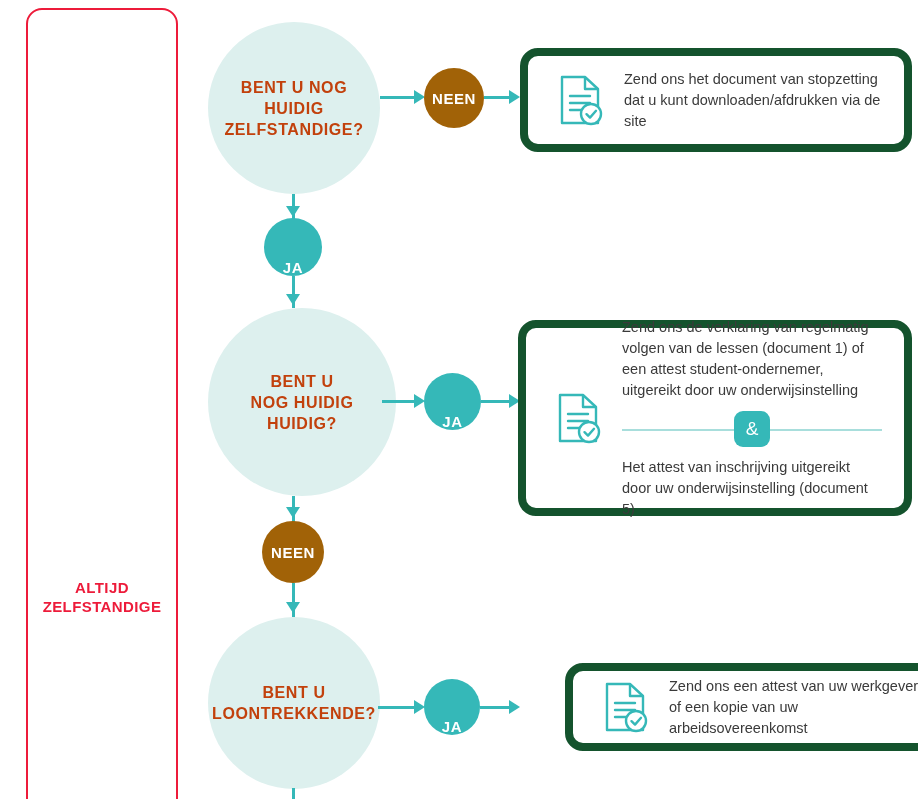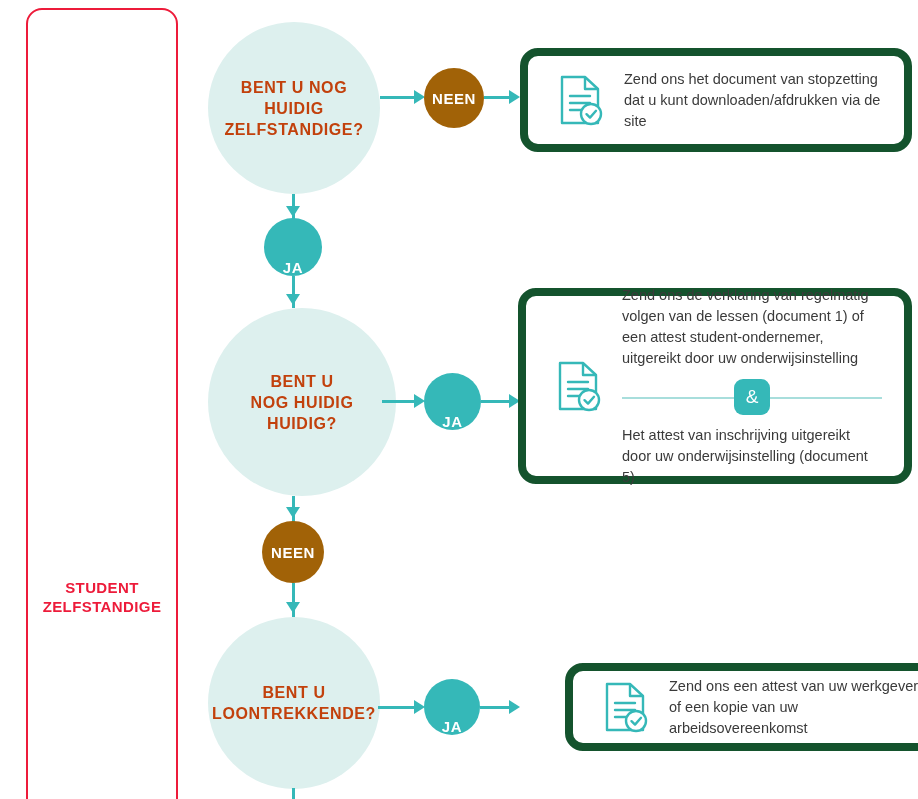--- a/index.html
+++ b/index.html
@@ -156,21 +156,21 @@
     justify-content: center;
   }
 </style>
 </head>
 <body>
 
 <div id="canvas">
 
   <div class="period-frame"></div>
   <div class="period-label">
-    <div>STUDENT</div>
+    <div>ALTIJD</div>
     <div>ZELFSTANDIGE</div>
   </div>
 
   <div class="decision" style="left:208px; top:22px; width:172px; height:172px;">
     <div>
       <span>BENT U NOG</span>
       <span>HUIDIG</span>
       <span>ZELFSTANDIGE?</span>
     </div>
   </div>
@@ -233,21 +233,21 @@
   <div class="conn conn-v" style="left:292px; top:496px; height:26px;"></div>
   <div class="arrowhead arrow-down" style="left:286px; top:507px;"></div>
 
   <div class="badge badge-neen" style="left:262px; top:521px; width:62px; height:62px;">
     <span>NEEN</span>
   </div>
 
   <div class="conn conn-v" style="left:292px; top:583px; height:34px;"></div>
   <div class="arrowhead arrow-down" style="left:286px; top:602px;"></div>
 
-  <div class="infobox" style="left:518px; top:288px; width:394px; height:196px;">
+  <div class="infobox" style="left:518px; top:320px; width:394px; height:196px;">
     <div class="infobox-icon">
       <svg width="46" height="52" viewBox="0 0 46 52" fill="none">
         <path d="M4 3 H27 L40 15 V49 H4 Z" stroke="#35B8B8" stroke-width="2.4" stroke-linejoin="round" fill="#ffffff"></path>
         <path d="M27 3 V15 H40" stroke="#35B8B8" stroke-width="2.4" stroke-linejoin="round"></path>
         <line x1="12" y1="22" x2="32" y2="22" stroke="#35B8B8" stroke-width="2.4" stroke-linecap="round"></line>
         <line x1="12" y1="29" x2="32" y2="29" stroke="#35B8B8" stroke-width="2.4" stroke-linecap="round"></line>
         <line x1="12" y1="36" x2="26" y2="36" stroke="#35B8B8" stroke-width="2.4" stroke-linecap="round"></line>
         <circle cx="33" cy="40" r="10" fill="#ffffff" stroke="#35B8B8" stroke-width="2.4"></circle>
         <path d="M28.5 40.2 L32 43.6 L38 36.8" stroke="#35B8B8" stroke-width="2.4" stroke-linecap="round" stroke-linejoin="round" fill="none"></path>
       </svg>

